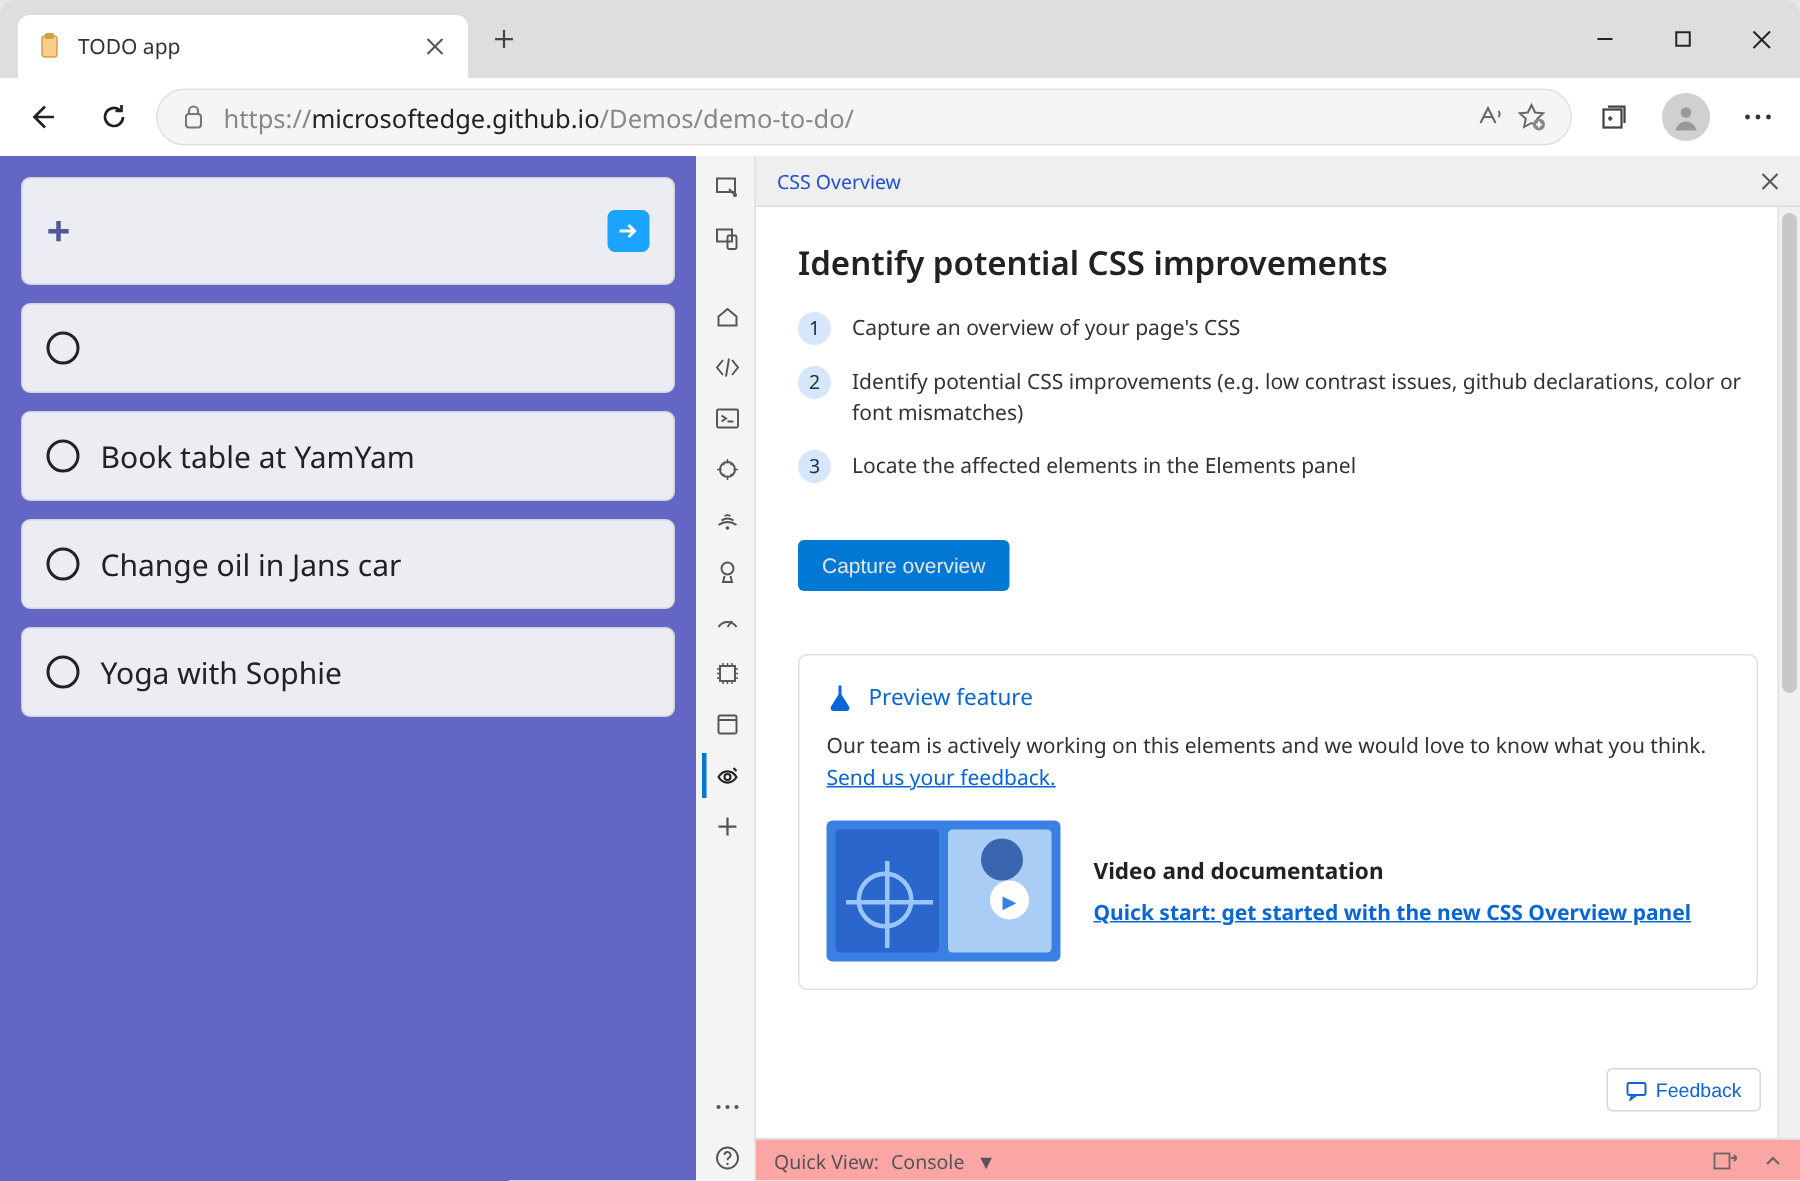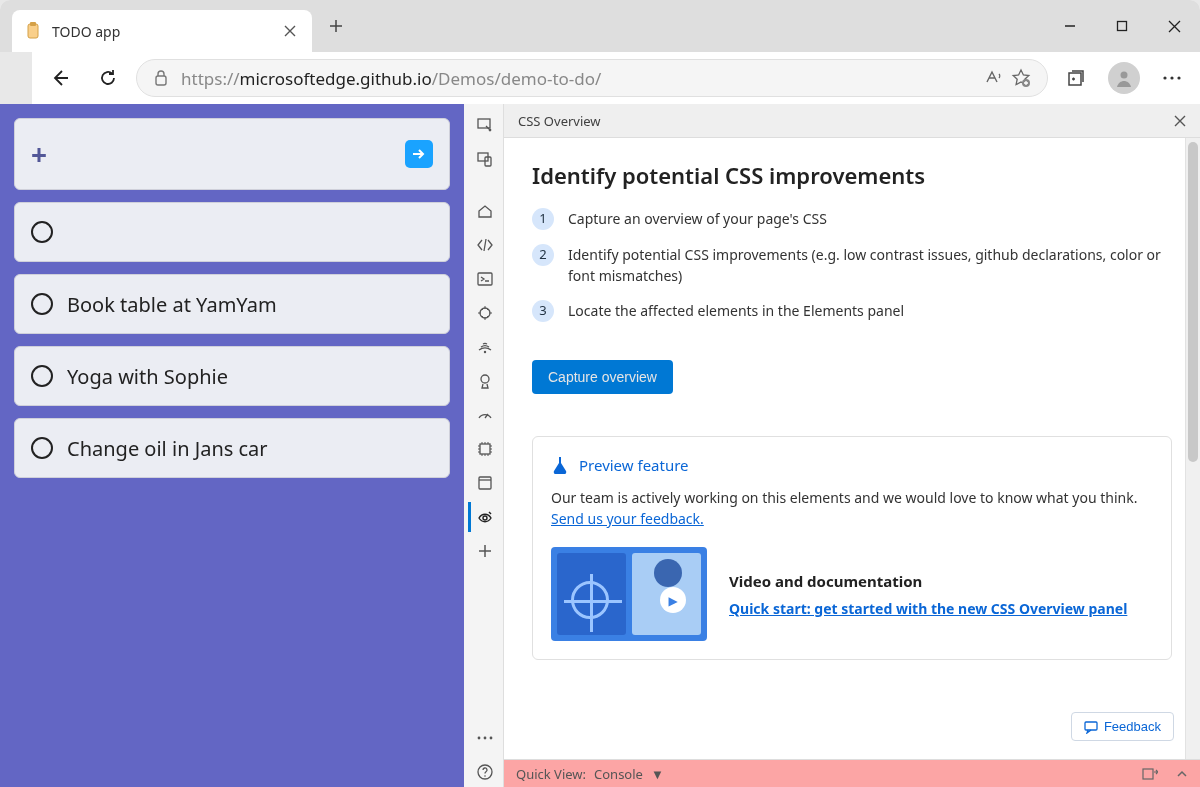--- a/index.html
+++ b/index.html
@@ -18,21 +18,21 @@
   border-radius: 8px 8px 0 0; display: flex; align-items: center; padding: 0 12px; gap: 10px;
   font-size: 14px; color: #333;
 }
 .tab .favicon { width: 18px; height: 18px; display:flex; align-items:center; justify-content:center;}
 .tab .label { flex: 1; }
 .tab .close { width: 20px; height: 20px; display:flex;align-items:center;justify-content:center;color:#555;}
 .newtab { width:32px;height:32px;display:flex;align-items:center;justify-content:center;margin-left:8px;color:#444;}
 .window-controls { margin-left:auto; display:flex; height:40px; }
 .window-controls .wc { width:52px; display:flex;align-items:center;justify-content:center;color:#222;}
 
-.toolbar { height: 52px; background:#fff; display:flex; align-items:center; padding: 0 8px; gap:8px;margin-left:32px; }
+.toolbar { height: 52px; background:#fff; display:flex; align-items:center; padding: 0 8px; gap:8px; }
 .tbtn { width:40px;height:40px;display:flex;align-items:center;justify-content:center;color:#333;border-radius:6px;}
 .urlbox { flex:1; height:38px; border-radius:20px; background:#f5f5f5; border:1px solid #e0e0e0; display:flex; align-items:center; padding:0 16px; gap:12px; font-size:17px; color:#555; min-width:0;}
 .urlbox .lock { color:#777; display:flex;}
 .urlbox .url { flex:1; white-space:nowrap; overflow:hidden;}
 .url-gray { color: #888; }
 .url-black { color: #222; }
 .url-actions { display:flex; gap:8px; color:#666;}
 .avatar { width:32px;height:32px;border-radius:50%;background:#d0d0d0;display:flex;align-items:center;justify-content:center;}
 
 .workspace { display:flex; height: calc(787px - 52px - 52px); }
@@ -47,21 +47,21 @@
 .circle { width:22px;height:22px;border:2.5px solid #222;border-radius:50%;flex-shrink:0;}
 
 .devtools { flex:1; display:flex; flex-direction:column; background:#f8f8f8; min-width:0;}
 .dt-body { flex:1; display:flex; min-height:0;}
 .activity-bar { width:40px; background:#f4f4f4; border-right:1px solid #dedede; display:flex; flex-direction:column; align-items:center; padding-top:6px; gap:4px;}
 .activity-bar .ab { width:32px;height:30px;display:flex;align-items:center;justify-content:center;color:#555; border-left:3px solid transparent;}
 .activity-bar .ab.sel { border-left:3px solid #0078d4; color:#222;}
 .activity-bar .divider { height:14px; }
 .activity-bar .spacer { flex:1; }
 .panel { flex:1; display:flex; flex-direction:column; background:#fff; min-width:0;}
-.panel-header { height:34px; background:#efefef; border-bottom:1px solid #ddd; display:flex; align-items:center; padding:0 14px; font-size:13px; color:#404040;justify-content:flex-end;}
+.panel-header { height:34px; background:#efefef; border-bottom:1px solid #ddd; display:flex; align-items:center; padding:0 14px; font-size:13px; color:#1d4ed8;justify-content:flex-end;}
 .panel-header .pspacer{flex:1;}
 .panel-header .pclose{cursor:pointer;color:#555;}
 .panel-body { flex:1; overflow:auto; padding: 22px 28px; font-size:14px; color:#333; position:relative;}
 .panel-body h2 { font-size:22px; font-weight:600; color:#222; margin-bottom:18px;}
 .step { display:flex; gap:14px; margin-bottom:14px; line-height:1.5;}
 .step-num { width:22px;height:22px;border-radius:50%;background:#d6e6fb; color:#234; font-size:13px; display:flex;align-items:center;justify-content:center;flex-shrink:0;}
 .capture-btn { background:#0078d4;color:#e5e5e5;border:none;border-radius:4px; padding:9px 16px; font-size:14px; margin-top:24px;text-align:center;}
 .preview-card { border:1px solid #e0e0e0; border-radius:6px; padding:18px; margin-top:42px;}
 .preview-head { display:flex; align-items:flex-end; gap:10px; margin-bottom:12px;}
 .preview-head .flask { color:#0a66d6;}
@@ -205,25 +205,25 @@
     </div>
     <div class="task">
         <span class="circle"></span>
       </div>
     <div class="task">
         <span class="circle"></span>
         <span>Book table at YamYam</span>
       </div>
     <div class="task">
         <span class="circle"></span>
-        <span>Yoga with Sophie</span>
+        <span>Change oil in Jans car</span>
       </div>
     <div class="task">
         <span class="circle"></span>
-        <span>Change oil in Jans car</span>
+        <span>Yoga with Sophie</span>
       </div>
   </div>
 
   <div class="devtools">
     <div class="dt-body">
       <div class="activity-bar">
         <div class="ab">
             <svg width="18" height="18" viewBox="0 0 18 18">
               <rect x="2" y="3" width="12" height="9" fill="none" stroke="#555" stroke-width="1.3"></rect>
               <path d="M10 10l5 5M13 15l2-2" stroke="#555" stroke-width="1.3" fill="none"></path>

